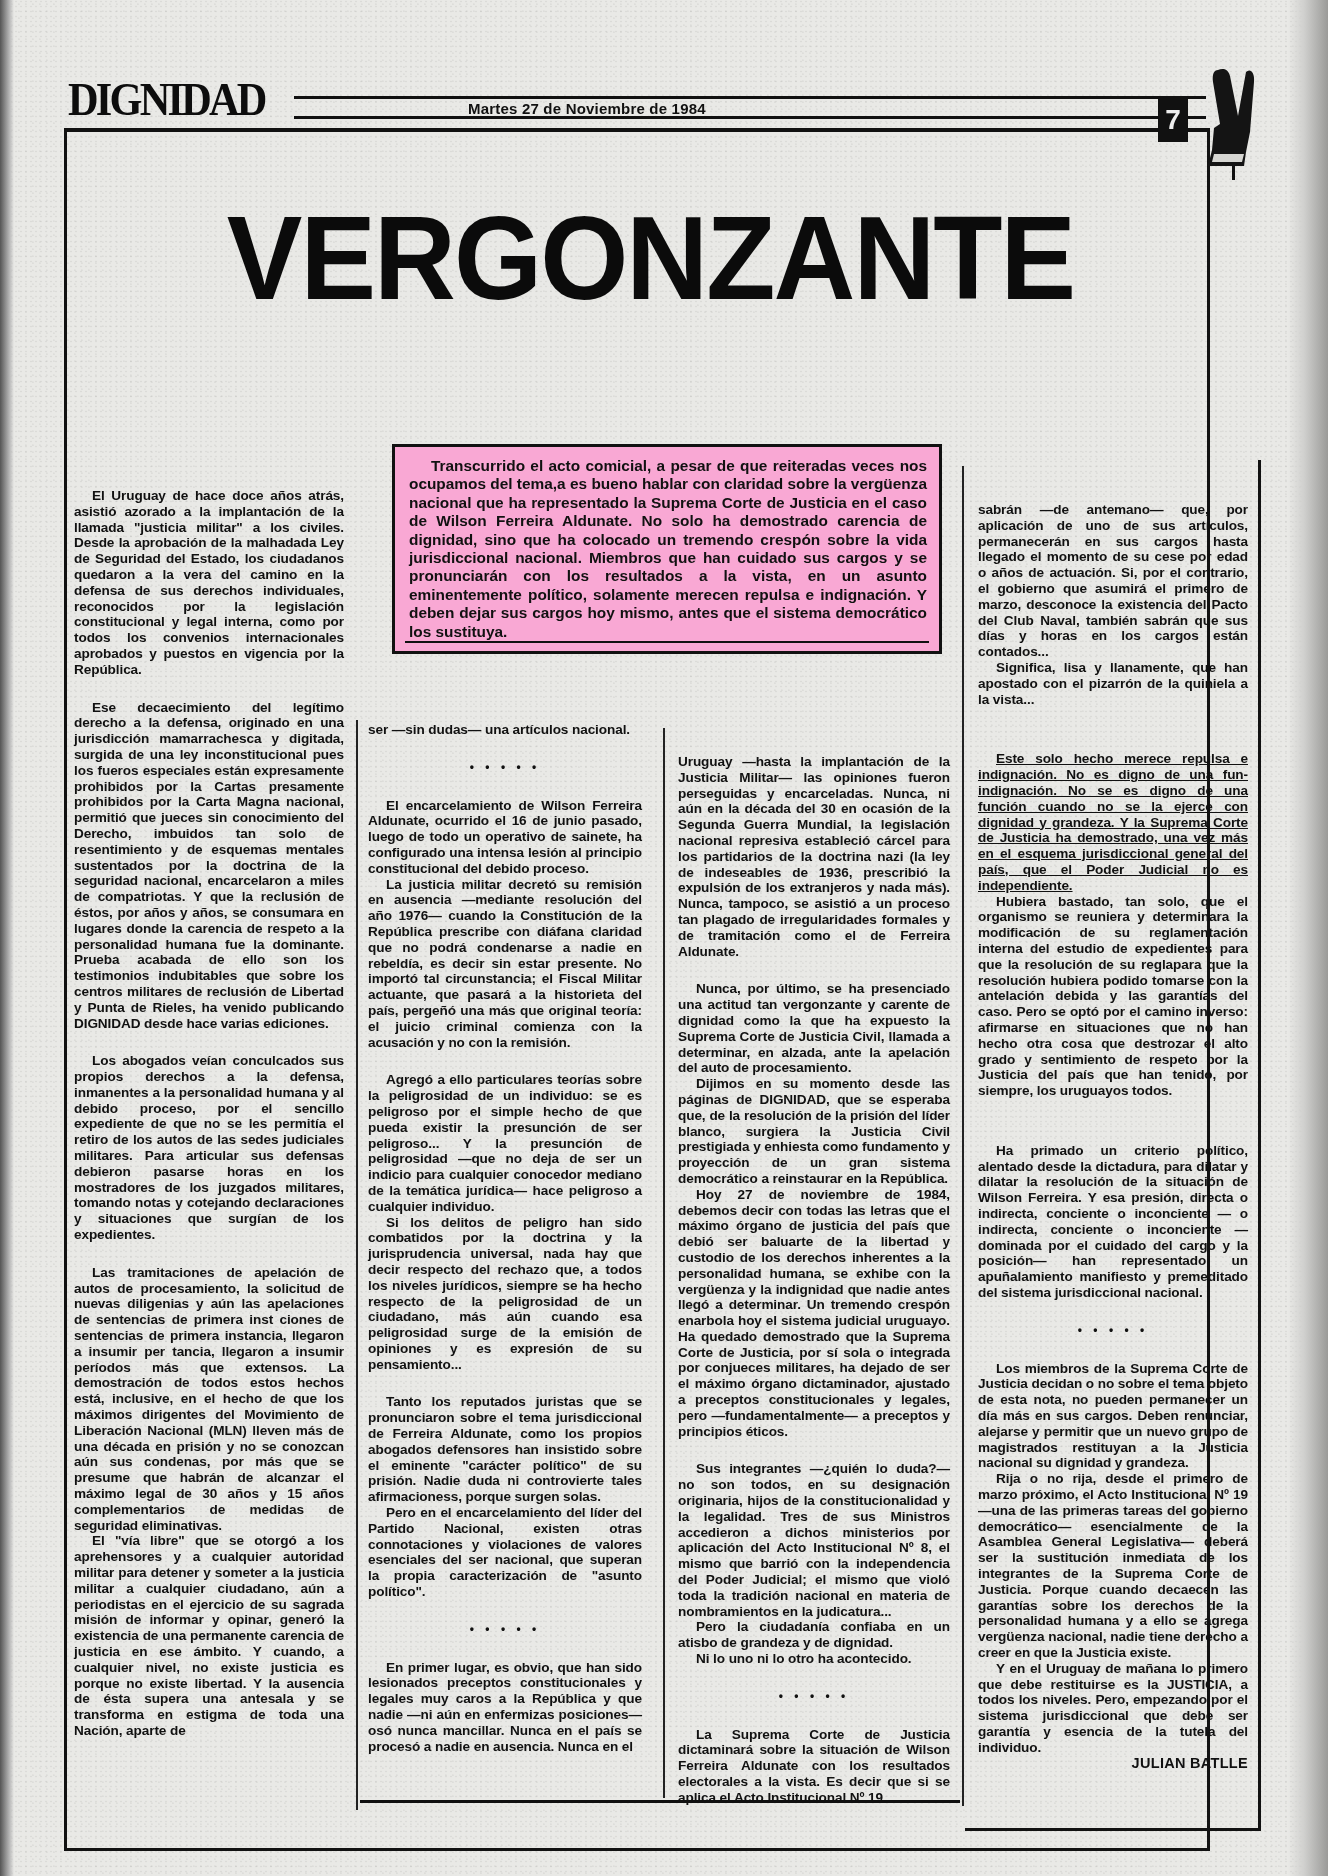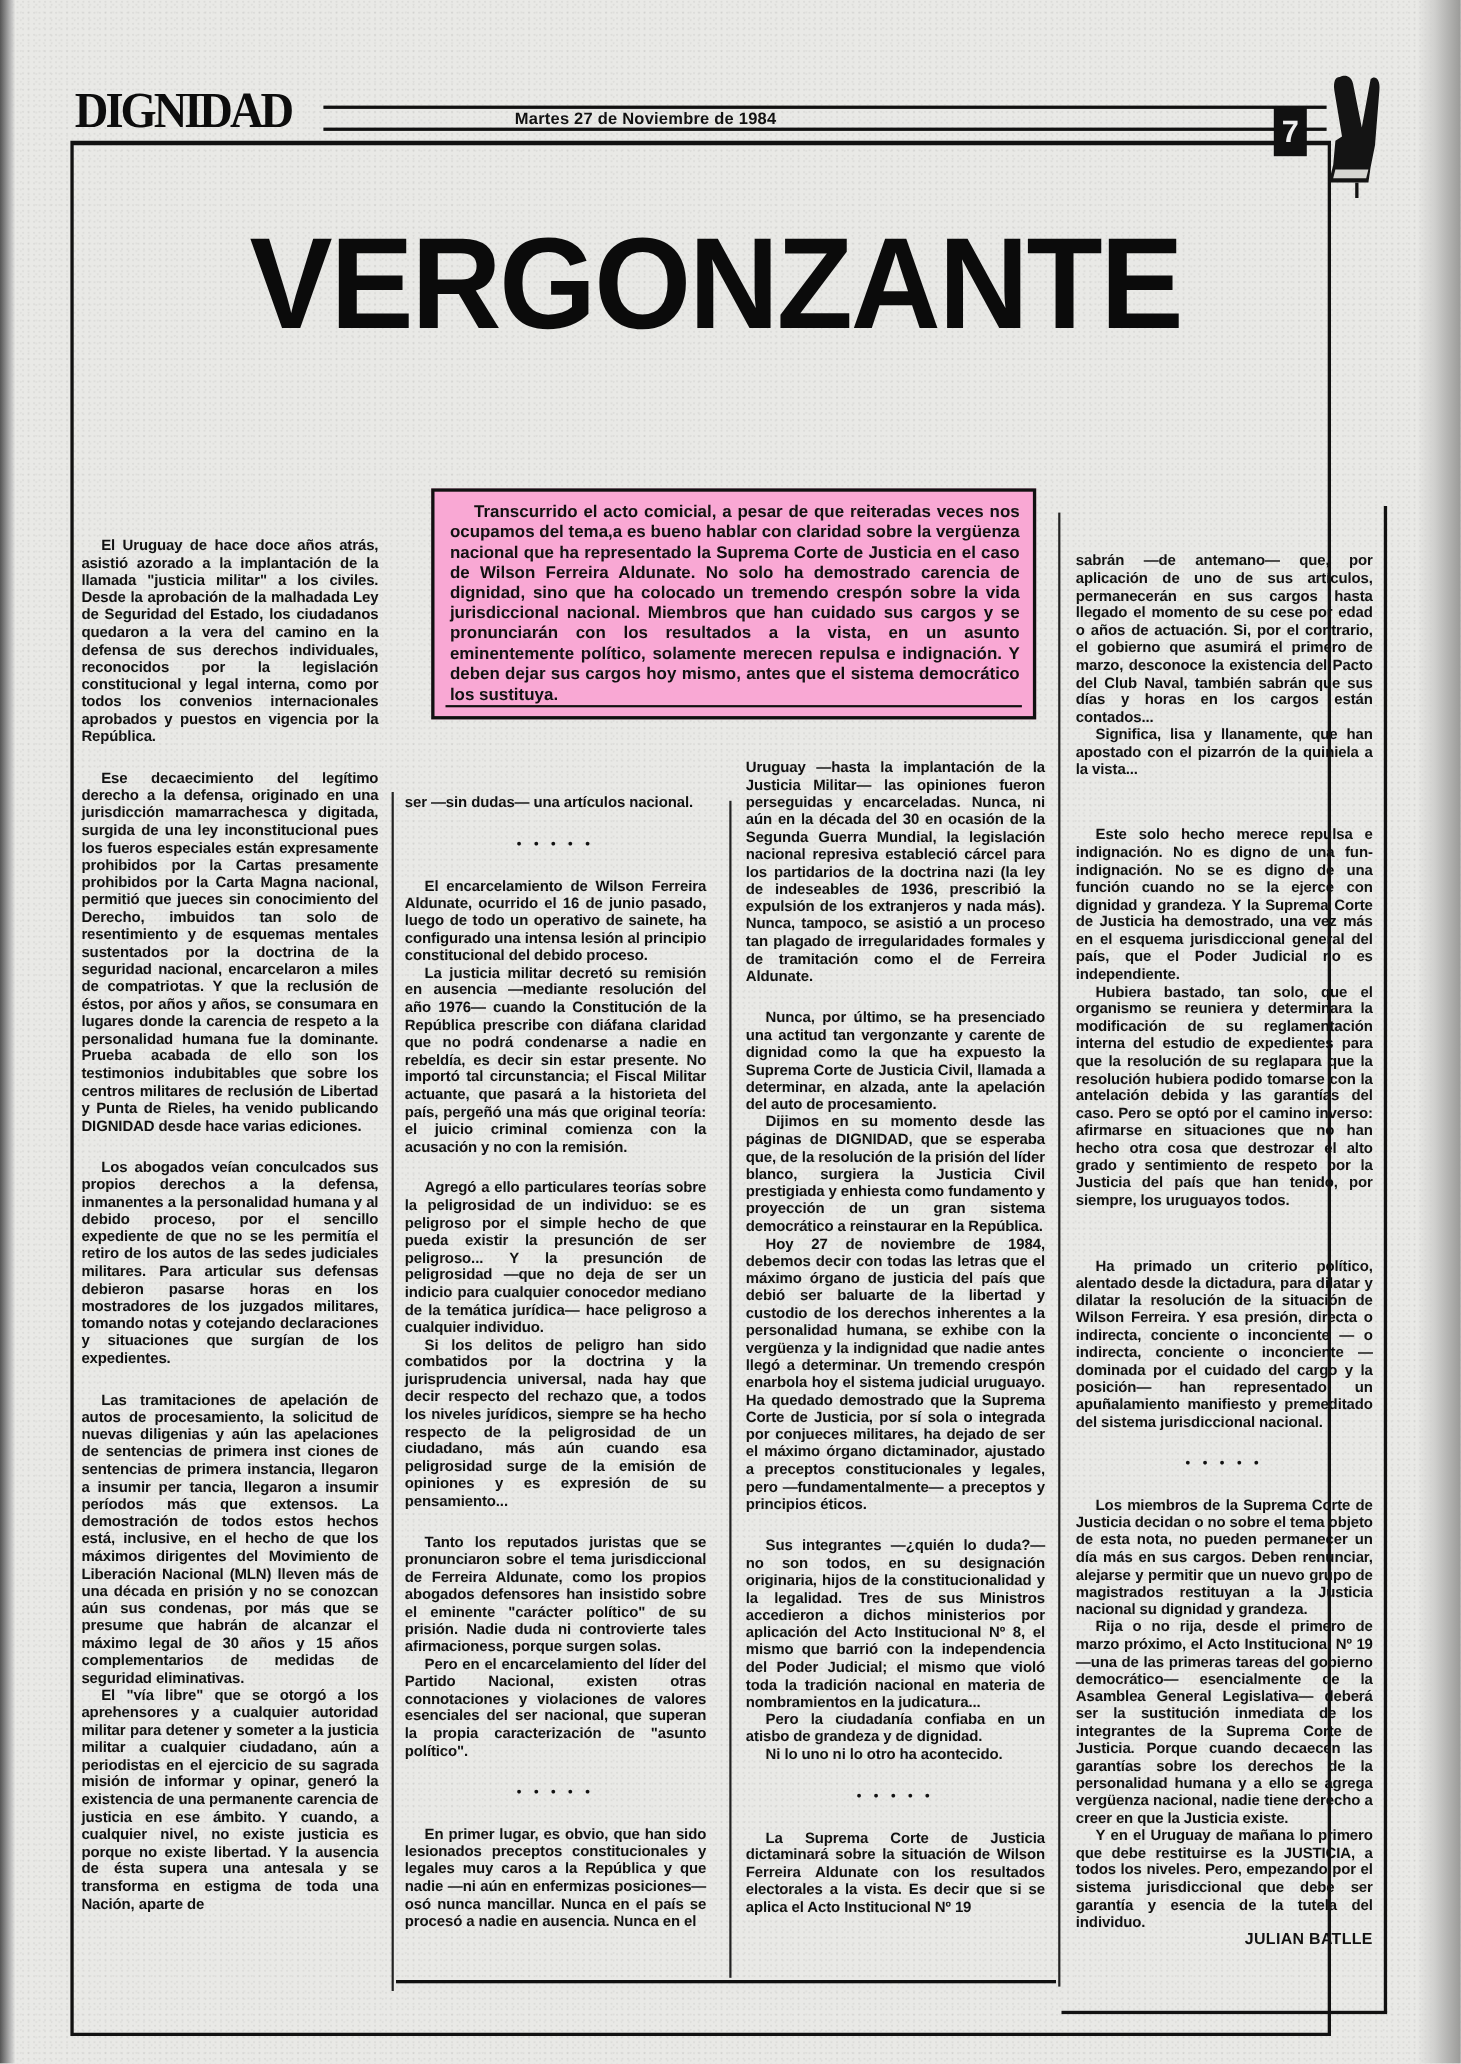--- a/index.html
+++ b/index.html
@@ -33,21 +33,21 @@
   .lead-box .inner-rule { position:absolute; left:10px; right:10px; bottom:8px; height:2px; background:#111; }
 
   .col { position:absolute; font-size:13.6px; line-height:15.8px; text-align:justify; font-weight:bold; letter-spacing:-0.1px; }
   .col p { margin:0; text-indent:18px; }
   .col p.gap { margin-top:22px; }
   .col p.noindent { text-indent:0; }
   .stars { text-align:center; font-size:12px; letter-spacing:4px; margin:22px 0 22px; text-indent:0; }
 
   .col1 { left:74px; top:488px; width:270px; }
   .col2 { left:368px; top:722px; width:274px; }
-  .col3 { left:678px; top:690px; width:272px; }
+  .col3 { left:678px; top:754px; width:272px; }
   .col4 { left:978px; top:502px; width:270px; }
 
   .vrule { position:absolute; width:2px; background:#222; }
   .hrule-bottom { position:absolute; left:360px; top:1800px; width:600px; height:3px; background:#111; }
   .col4-box-right { position:absolute; left:1258px; top:460px; width:3px; height:1370px; background:#111; }
   .col4-box-bottom { position:absolute; left:965px; top:1828px; width:296px; height:3px; background:#111; }
 
   .signature { text-align:right; font-weight:bold; font-size:14.5px; margin-top:6px; letter-spacing:0.3px; text-indent:0 !important; }
 </style>
 </head>
@@ -113,21 +113,21 @@
   <p>Ni lo uno ni lo otro ha acontecido.</p>
   <div class="stars">• • • • •</div>
   <p>La Suprema Corte de Justicia dictaminará sobre la situación de Wilson Ferreira Aldunate con los resultados electorales a la vista. Es decir que si se aplica el Acto Institucional Nº 19</p>
 </div>
 
 <div class="vrule" style="left:962px; top:466px; height:1340px;"></div>
 
 <div class="col col4">
   <p class="noindent">sabrán —de antemano— que, por aplicación de uno de sus artículos, permanecerán en sus cargos hasta llegado el momento de su cese por edad o años de actuación. Si, por el contrario, el gobierno que asumirá el primero de marzo, desconoce la existencia del Pacto del Club Naval, también sabrán que sus días y horas en los cargos están contados...</p>
   <p>Significa, lisa y llanamente, que han apostado con el pizarrón de la quiniela a la vista...</p>
-  <p class="gap" style="margin-top:44px;">Este solo hecho merece repulsa e indignación. No es digno de una fun- indignación. No se es digno de una función cuando no se la ejerce con dignidad y grandeza. Y la Suprema Corte de Justicia ha demostrado, una vez más en el esquema jurisdiccional general del país, que el Poder Judicial no es independiente.</p>
+  <p class="gap" style="margin-top:44px;text-decoration:underline;">Este solo hecho merece repulsa e indignación. No es digno de una fun- indignación. No se es digno de una función cuando no se la ejerce con dignidad y grandeza. Y la Suprema Corte de Justicia ha demostrado, una vez más en el esquema jurisdiccional general del país, que el Poder Judicial no es independiente.</p>
   <p>Hubiera bastado, tan solo, que el organismo se reuniera y determinara la modificación de su reglamentación interna del estudio de expedientes para que la resolución de su reglapara que la resolución hubiera podido tomarse con la antelación debida y las garantías del caso. Pero se optó por el camino inverso: afirmarse en situaciones que no han hecho otra cosa que destrozar el alto grado y sentimiento de respeto por la Justicia del país que han tenido, por siempre, los uruguayos todos.</p>
   <p class="gap" style="margin-top:44px;">Ha primado un criterio político, alentado desde la dictadura, para dilatar y dilatar la resolución de la situación de Wilson Ferreira. Y esa presión, directa o indirecta, conciente o inconciente — o indirecta, conciente o inconciente —dominada por el cuidado del cargo y la posición— han representado un apuñalamiento manifiesto y premeditado del sistema jurisdiccional nacional.</p>
   <div class="stars">• • • • •</div>
   <p>Los miembros de la Suprema Corte de Justicia decidan o no sobre el tema objeto de esta nota, no pueden permanecer un día más en sus cargos. Deben renunciar, alejarse y permitir que un nuevo grupo de magistrados restituyan a la Justicia nacional su dignidad y grandeza.</p>
   <p>Rija o no rija, desde el primero de marzo próximo, el Acto Institucional Nº 19 —una de las primeras tareas del gobierno democrático— esencialmente de la Asamblea General Legislativa— deberá ser la sustitución inmediata de los integrantes de la Suprema Corte de Justicia. Porque cuando decaecen las garantías sobre los derechos de la personalidad humana y a ello se agrega vergüenza nacional, nadie tiene derecho a creer en que la Justicia existe.</p>
   <p>Y en el Uruguay de mañana lo primero que debe restituirse es la JUSTICIA, a todos los niveles. Pero, empezando por el sistema jurisdiccional que debe ser garantía y esencia de la tutela del individuo.</p>
   <p class="signature">JULIAN BATLLE</p>
 </div>
 
 <div class="col4-box-right"></div>

